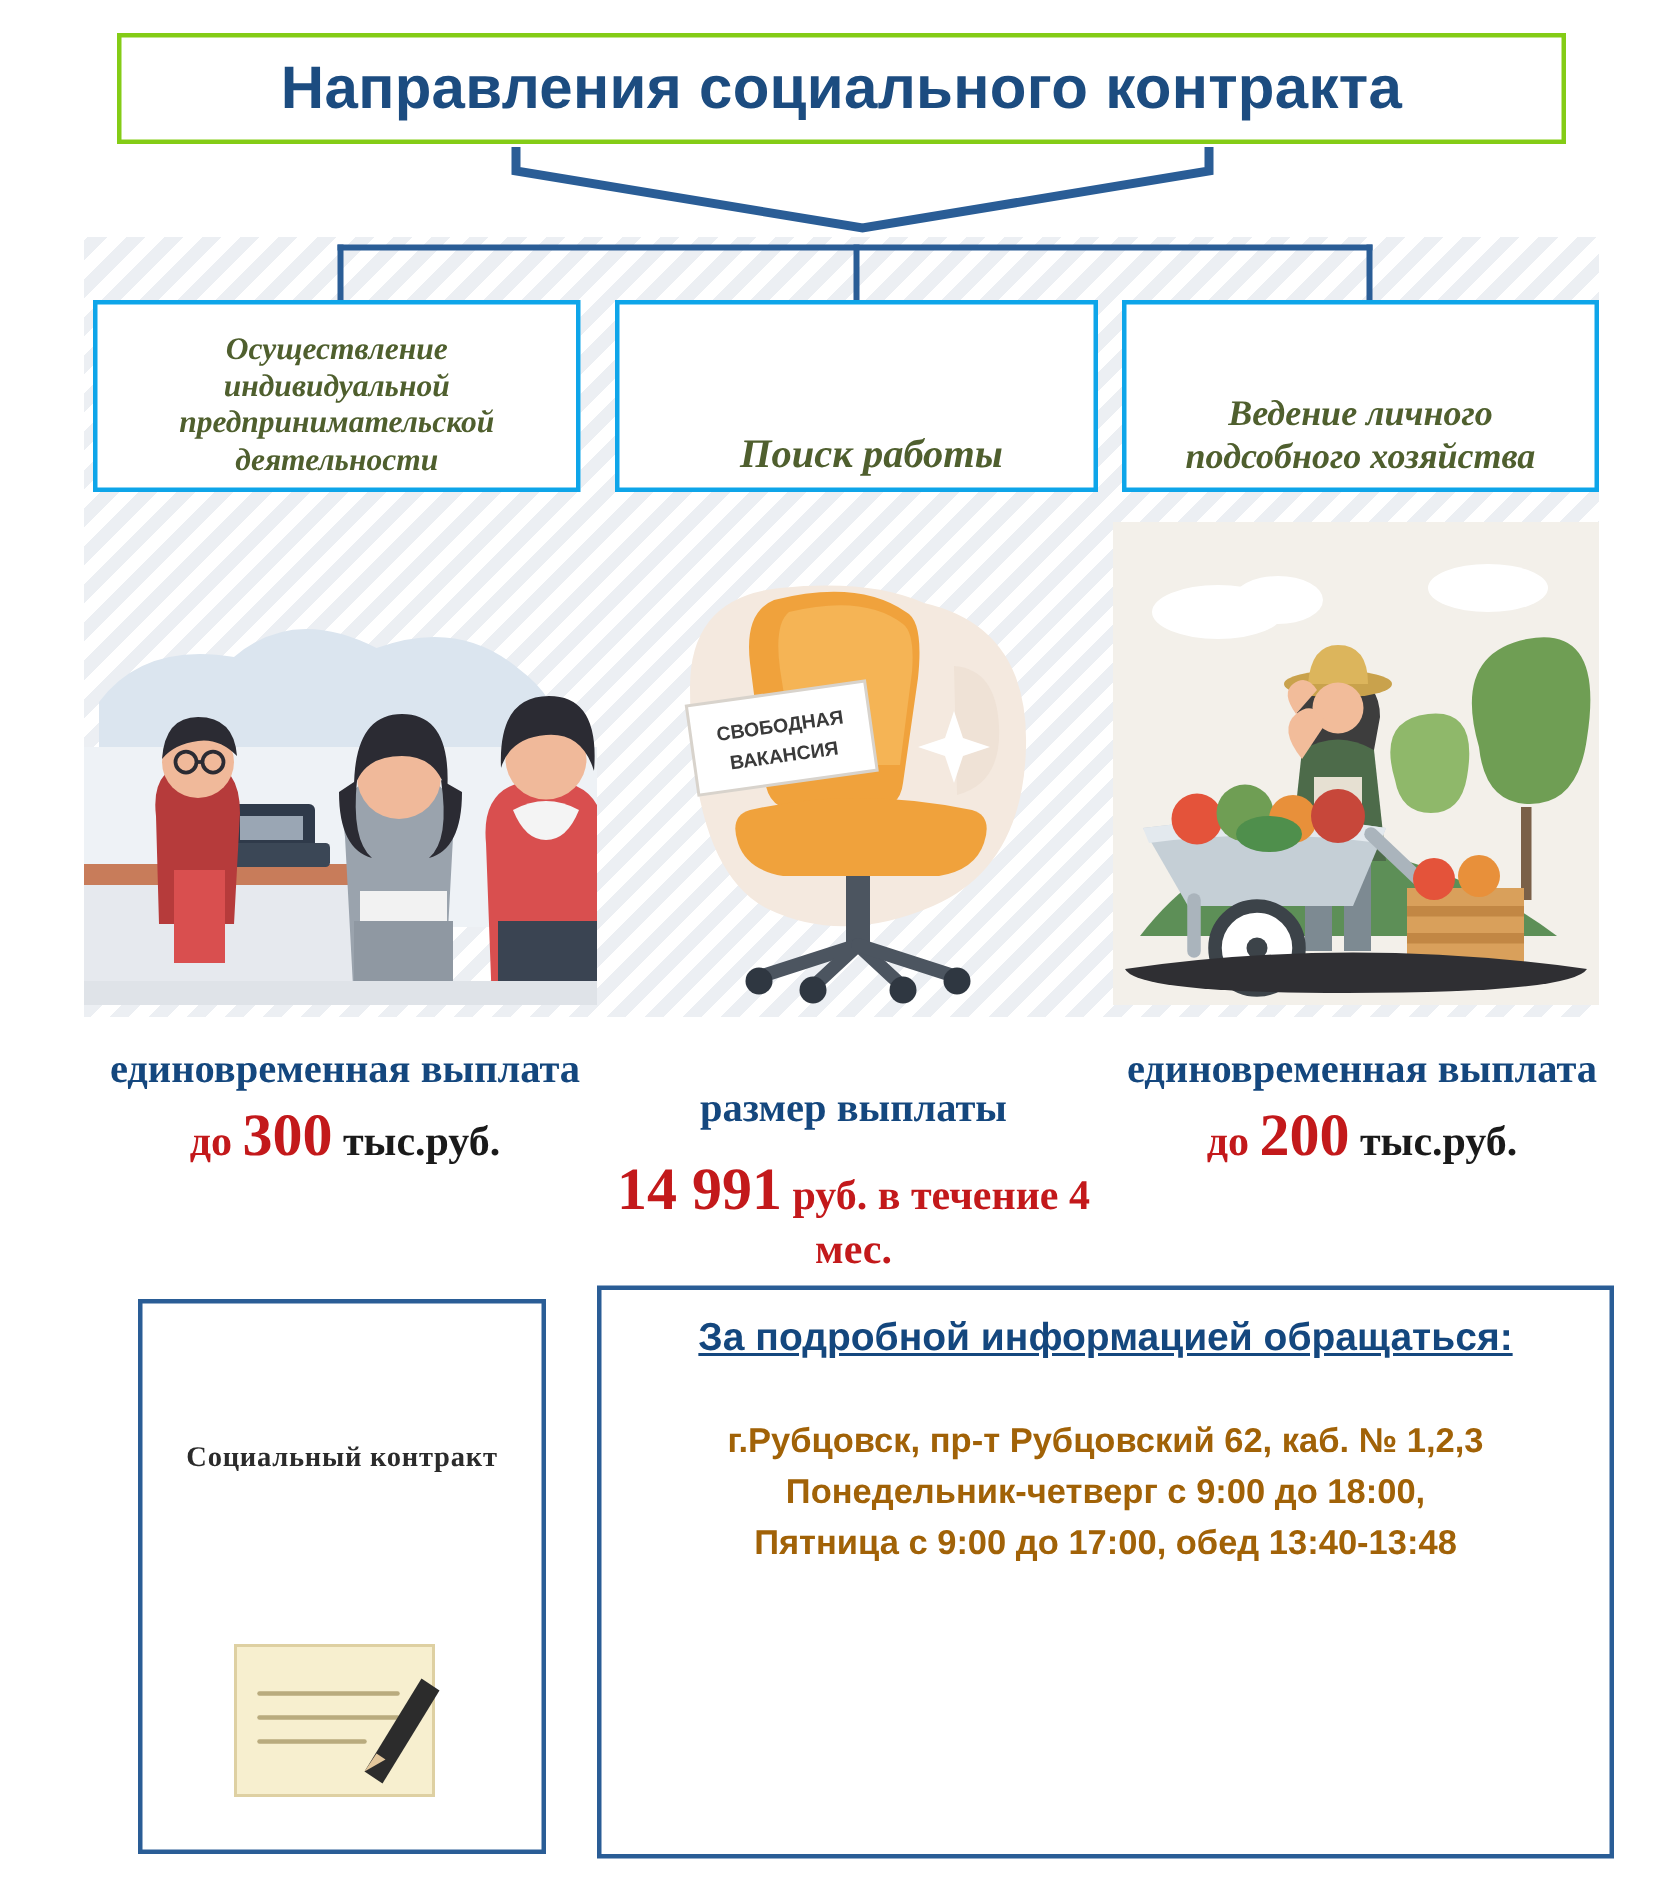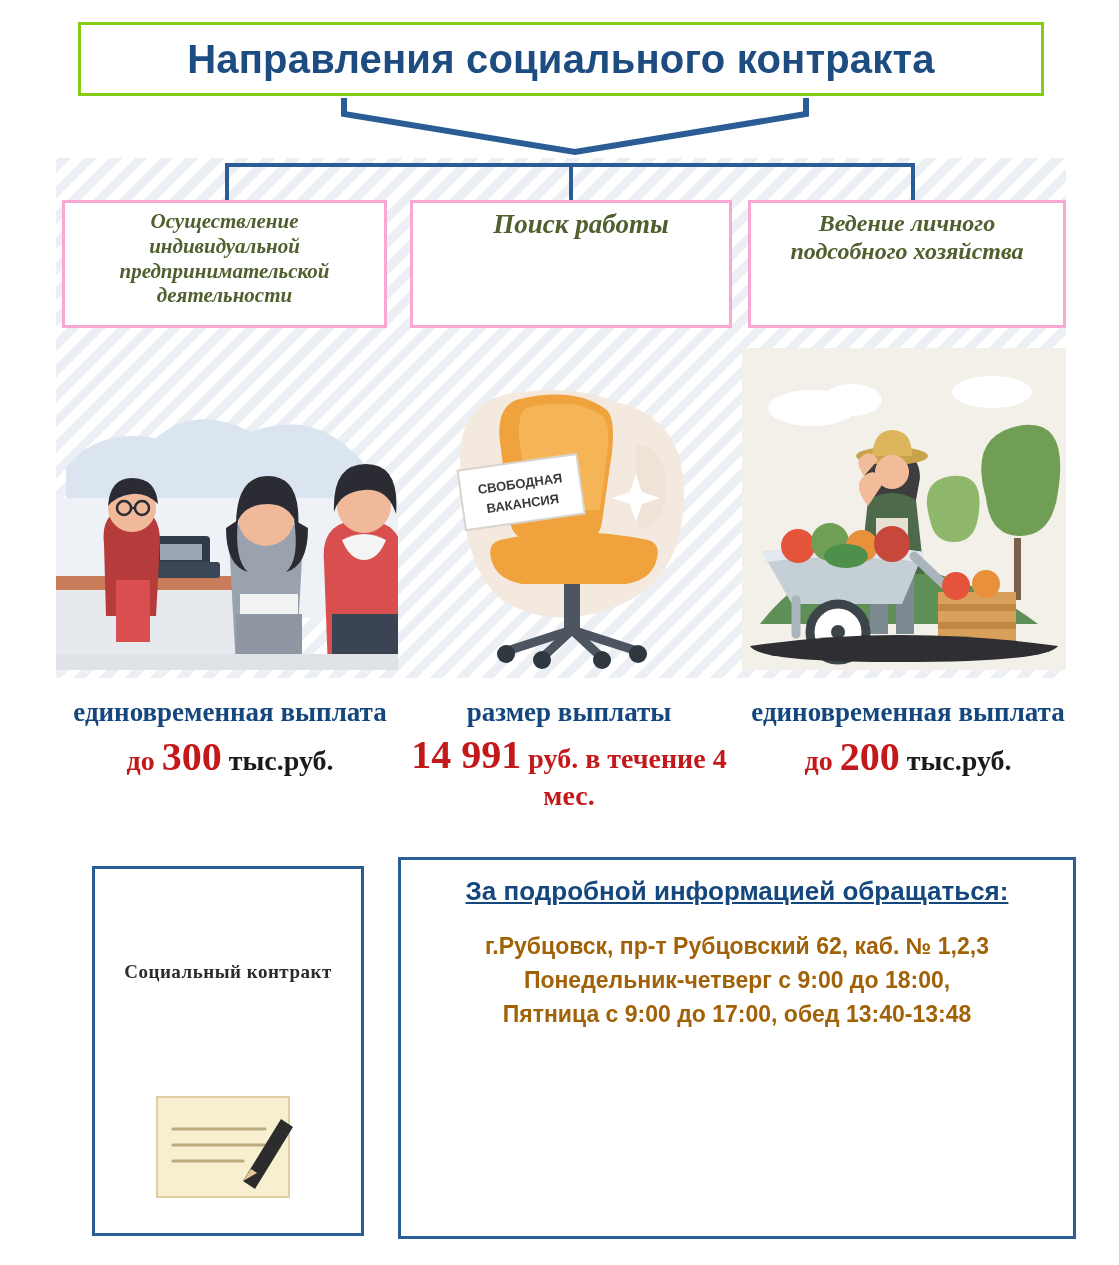--- a/index.html
+++ b/index.html
@@ -65,25 +65,25 @@
     background:
       repeating-linear-gradient(-45deg,
         #ffffff 0px, #ffffff 9px,
         #eceff3 9px, #eceff3 18px);
     z-index: 0;
   }
 
   
   .cat-box {
     position: absolute;
-    border: 3px solid #f9a8d4;
+    border: 3px solid #0ea5e9;
     background: #ffffff;
     box-sizing: border-box;
     display: flex;
-    align-items: flex-start;
+    align-items: flex-end;
     justify-content: center;
     text-align: center;
     padding: 6px 10px;
     z-index: 3;
   }
   .cat-box span {
     font-family: "Liberation Serif", serif;
     font-weight: bold;
     font-style: italic;
     color: #4f5f2e;
@@ -129,22 +129,22 @@
   }
   .payout .amt .big {
     font-size: 40px;
   }
   .payout .amt .dark {
     color: #1a1a1a;
   }
   #pay-0 { left: 56px;  top: 697px; width: 348px; }
   #pay-1 { left: 404px; top: 697px; width: 330px; }
   #pay-2 { left: 742px; top: 697px; width: 332px; }
-  #pay-1 .lbl { color: #14477e; }
-  #pay-1 .amt { margin-top: 2px; }
+  #pay-1 .lbl { color: #14477e; margin-top: 26px; }
+  #pay-1 .amt { margin-top: 14px; }
 
   
   .contract-card {
     position: absolute;
     left: 92px;
     top: 866px;
     width: 272px;
     height: 370px;
     border: 3px solid #2a5d96;
     background: #ffffff;
@@ -183,21 +183,21 @@
     z-index: 3;
     text-align: center;
     padding-top: 16px;
   }
   .contacts .c-head {
     display: block;
     font-size: 26px;
     font-weight: bold;
     color: #14477e;
     text-decoration: underline;
-    margin-bottom: 22px;
+    margin-bottom: 36px;
   }
   .contacts .c-line {
     display: block;
     font-size: 23px;
     font-weight: bold;
     color: #a16207;
     line-height: 1.48;
   }
   .contacts .c-phone {
     display: block;

